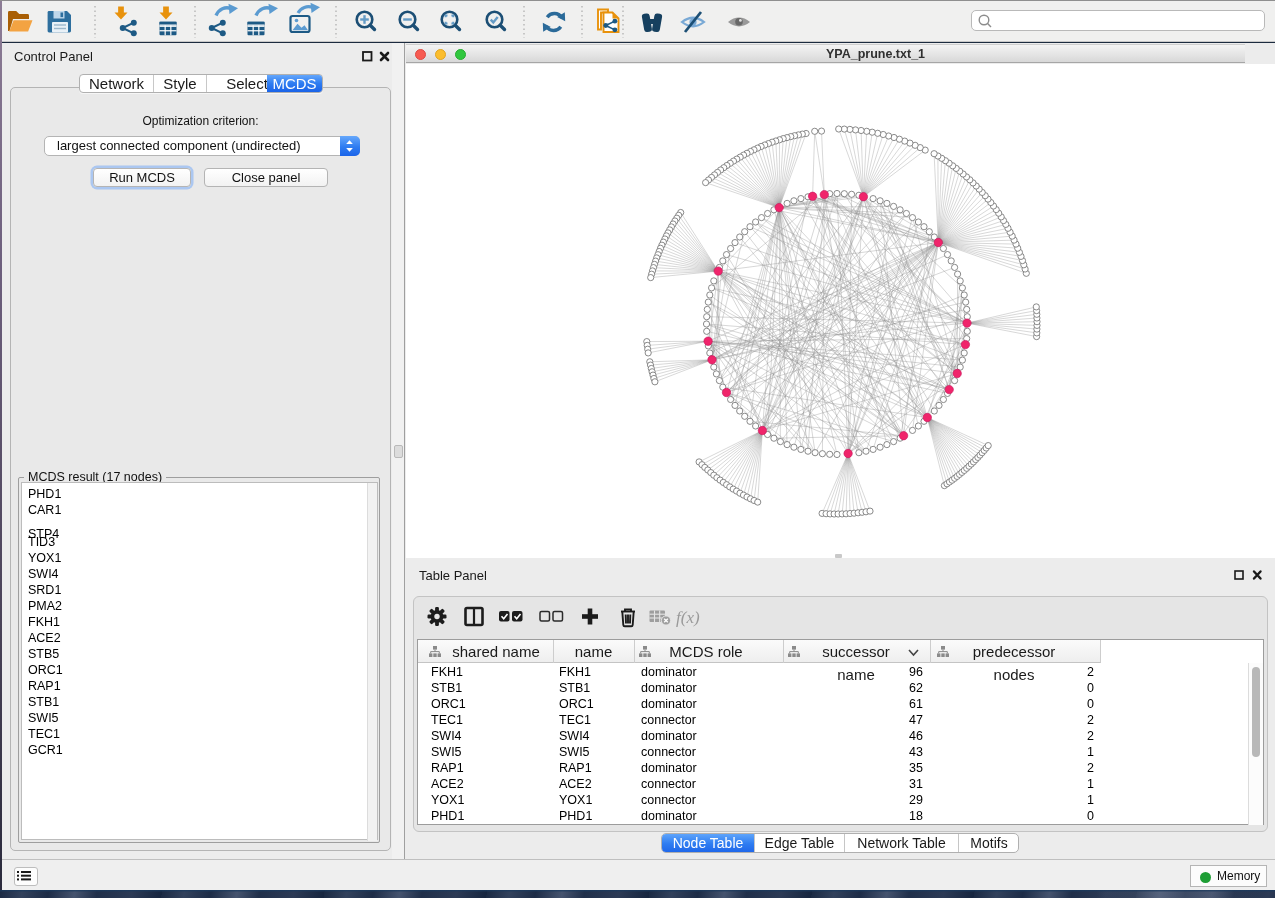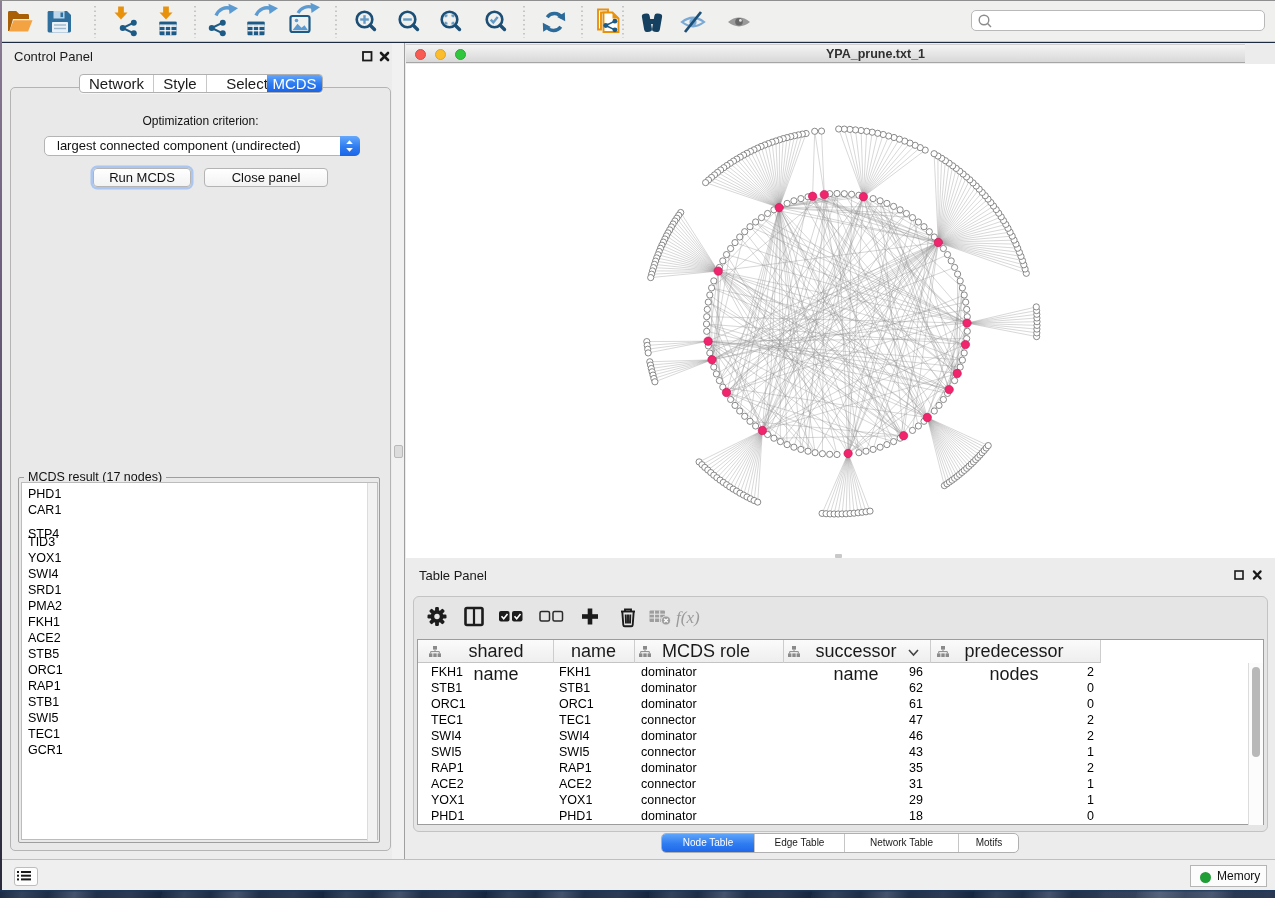--- a/index.html
+++ b/index.html
@@ -38,28 +38,28 @@
 .tl{position:absolute;top:3.5px;width:11px;height:11px;border-radius:50%}
 #nf-name{position:absolute;left:0;top:0;width:100%;text-align:center;font-size:12.5px;font-weight:bold;color:#303030;line-height:18px}
 #canvas{left:406px;top:64px;width:869px;height:494px;background:#fff}
 #canvhandle{left:835px;top:554px;width:7px;height:4px;background:#c9c9c9;border-radius:1px}
 
 #tp-title{left:419px;top:568px;font-size:13px;color:#1a1a1a}
 #tp-pane{left:413px;top:596px;width:855px;height:236px;border:1px solid #c3c3c3;border-radius:6px;background:#e5e5e5}
 #tbl{left:417px;top:639px;width:847px;height:186px;background:#fff;border:1px solid #9c9c9c}
 #thead{position:absolute;left:0;top:0;width:683px;height:23px;background:linear-gradient(180deg,#fbfbfb,#eeeeee);border-bottom:1px solid #c4c4c4;border-right:1px solid #cdcdcd}
 .hdiv{position:absolute;top:0;width:1px;height:23px;background:#cdcdcd}
-.hlabel{position:absolute;top:0;height:23px;line-height:23px;font-size:18px;color:#1a1a1a;text-align:center}
+.hlabel{position:absolute;top:0;height:23px;line-height:23px;font-size:15px;color:#1a1a1a;text-align:center}
 .cell{position:absolute;height:16px;line-height:16px;font-size:12.5px;color:#000}
 .num{text-align:right}
 #ttrack{position:absolute;left:830px;top:23px;width:15px;height:162px;border-left:1px solid #dcdcdc;background:#fcfcfc}
 #tthumb{position:absolute;left:3px;top:4px;width:8px;height:90px;background:#b8b8b8;border-radius:4px}
 
 #btabs{left:661px;top:833px;width:358px;height:20px;background:#fff;border:1px solid #b0b0b0;border-radius:5px}
-.bseg{position:absolute;top:0;height:18px;font-size:10px;color:#1a1a1a;text-align:center;line-height:18px}
+.bseg{position:absolute;top:0;height:18px;font-size:14px;color:#1a1a1a;text-align:center;line-height:18px}
 .bdiv{position:absolute;top:0;width:1px;height:18px;background:#c6c6c6}
 #bt-node{background:linear-gradient(180deg,#5ea4fb 0%,#2e7cf1 55%,#2068ea 100%);color:#fff;border-radius:4px 0 0 4px}
 
 #status{left:2px;top:859px;width:1273px;height:31px;background:#efefef;border-top:1px solid #bfbfbf}
 #hambtn{position:absolute;left:12px;top:7px;width:24px;height:19px;background:#fdfdfd;border:1px solid #bdbdbd;border-radius:3px}
 #membtn{position:absolute;left:1188px;top:5px;width:77px;height:22px;background:#fcfcfc;border:1px solid #b5b5b5;font-size:12px;color:#111;line-height:20px}
 #memdot{position:absolute;left:9px;top:5.5px;width:11px;height:11px;border-radius:50%;background:#1e9e35}
 #search{position:absolute;left:971px;top:10px;width:294px;height:21px;background:#fff;border:1px solid #b9b9b9;border-radius:5px}
 </style>
 </head>

